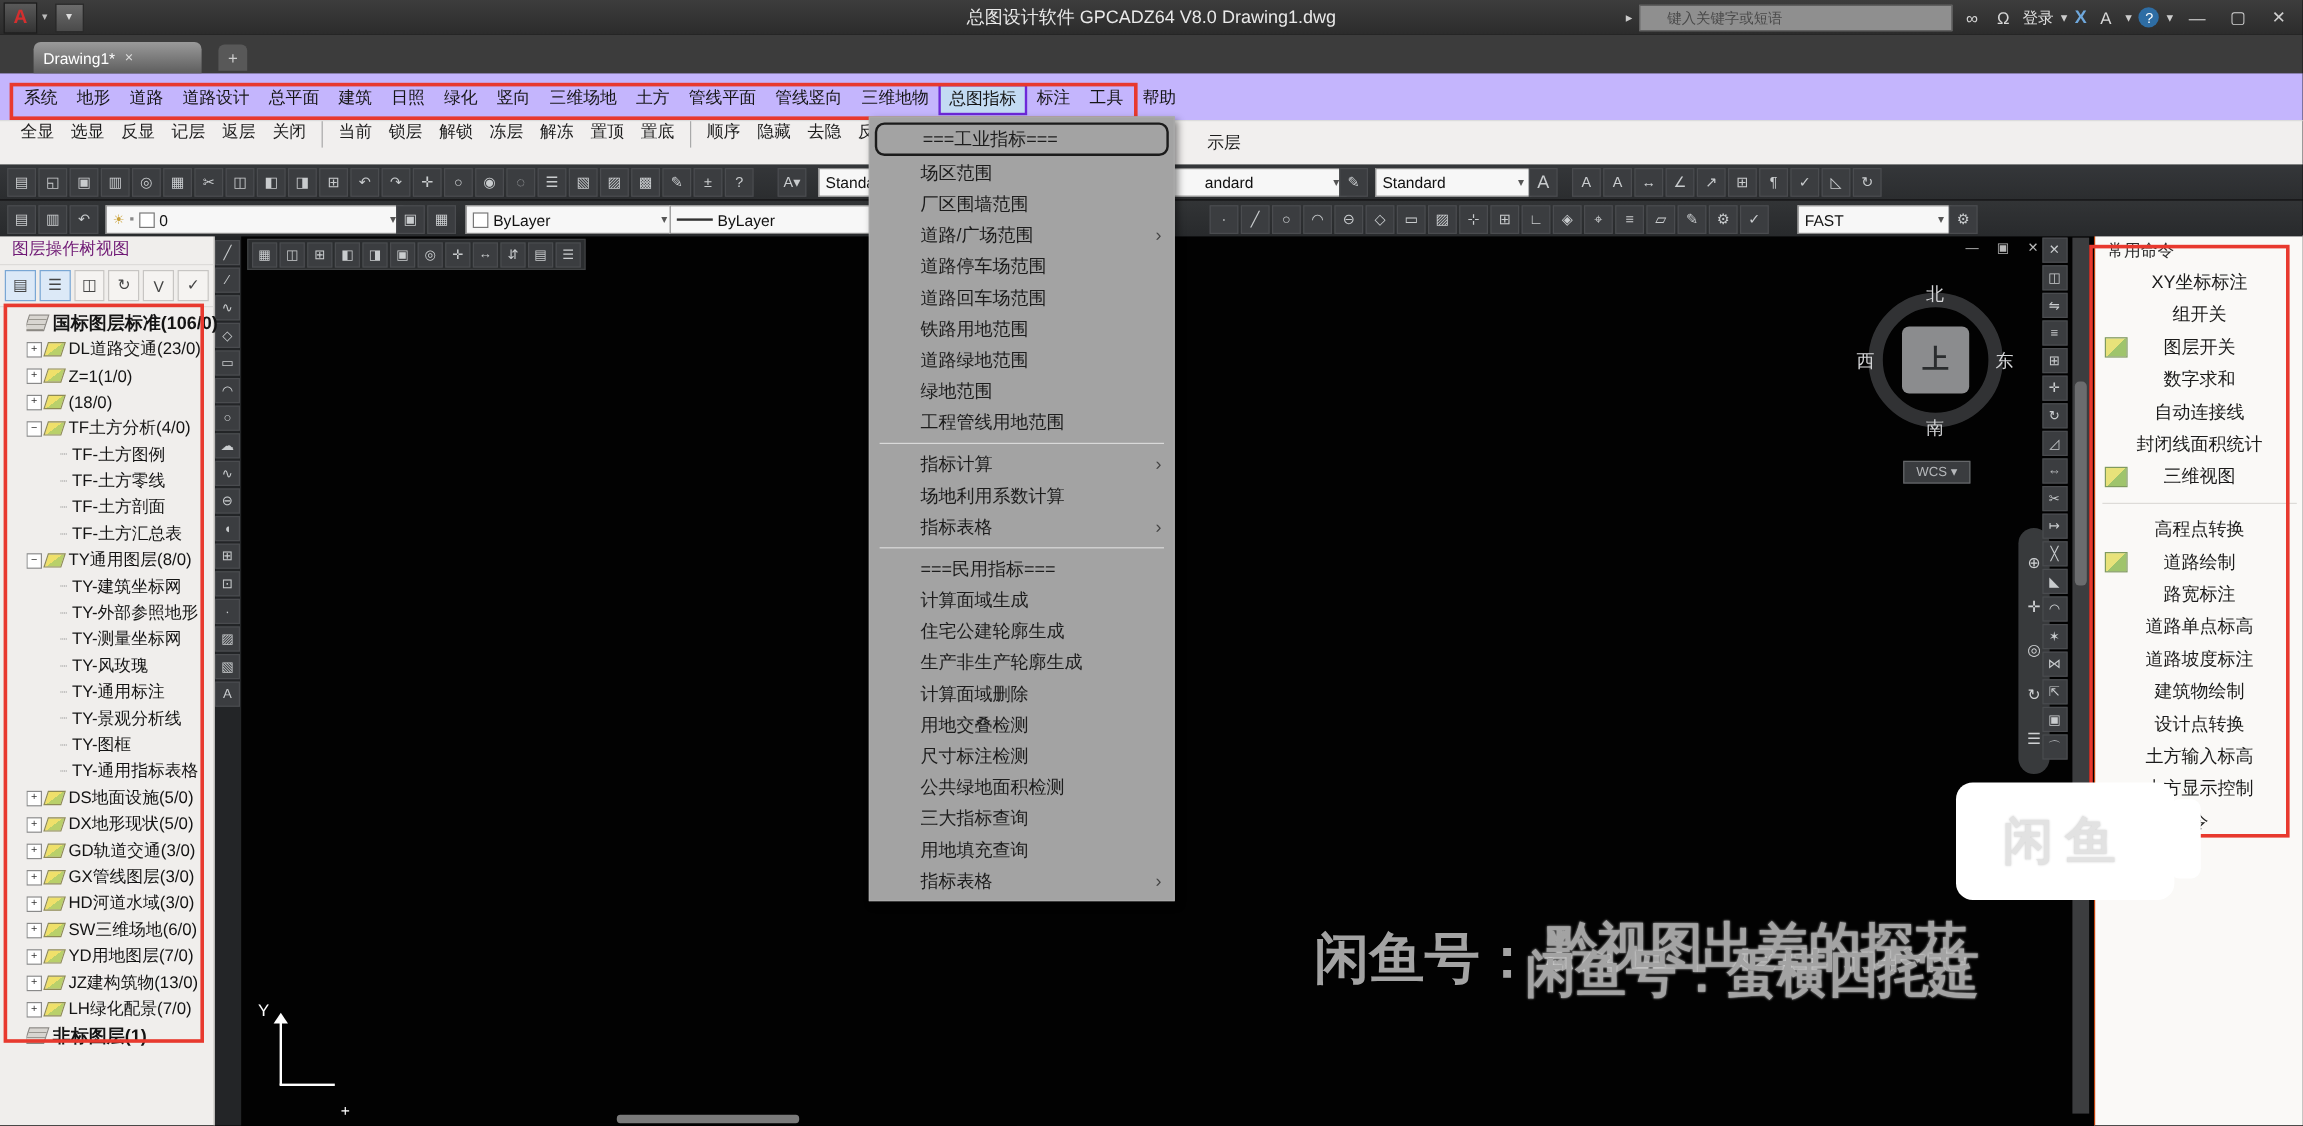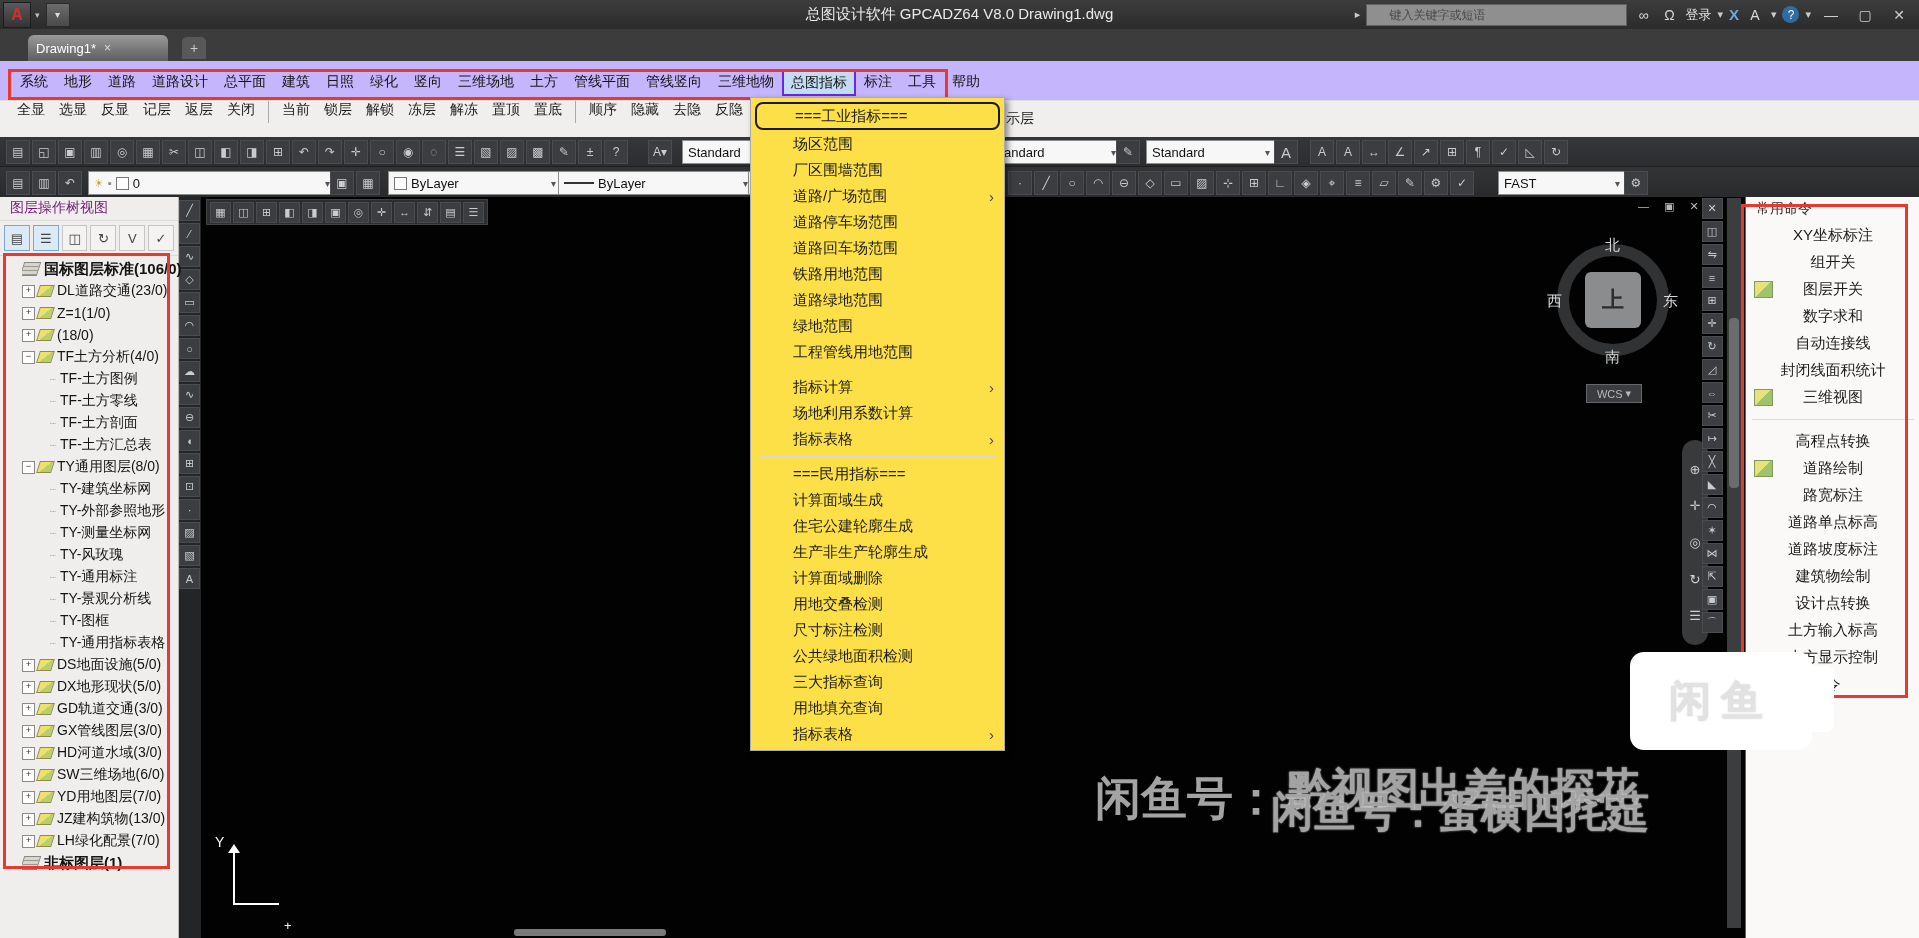--- a/index.html
+++ b/index.html
@@ -103,21 +103,21 @@
   .v-thumb{position:absolute;left:2px;top:120px;width:10px;height:170px;background:#6b6c6e;border-radius:4px;}
   .h-scroll-frag{left:514px;top:929px;width:152px;height:7px;background:#7a7a7a;border-radius:3px;z-index:8;}
   
   .ucs-y-line{left:233px;top:852px;width:2px;height:52px;background:#fff;z-index:8;}
   .ucs-y-arrow{left:228px;top:844px;width:0;height:0;border-left:6px solid transparent;
     border-right:6px solid transparent;border-bottom:9px solid #fff;z-index:8;}
   .ucs-x-line{left:233px;top:903px;width:46px;height:2px;background:#fff;z-index:8;}
   .ucs-label{left:215px;top:834px;color:#fff;font-size:14px;z-index:8;}
   .ucs-mark{left:284px;top:918px;color:#fff;font-size:13px;z-index:8;}
   
-  .dropdown{left:750px;top:97px;width:253px;background:#fde047;border:1px solid #ababab;
+  .dropdown{left:724px;top:97px;width:253px;background:#a3a3a3;border:1px solid #ababab;
     box-shadow:3px 3px 6px rgba(0,0,0,.45);z-index:80;padding:3px 0;}
   .dd-item{height:26px;display:flex;align-items:center;font-size:15px;color:#1c1c1c;
     padding-left:42px;padding-right:10px;position:relative;white-space:nowrap;}
   .dd-item .sub{position:absolute;right:10px;color:#444;font-size:15px;}
   .dd-item.boxed{border:2px solid #1b1b1b;border-radius:8px;margin:1px 4px;height:24px;padding-left:38px;}
   .dd-sep{height:1px;background:#d9d9d9;margin:4px 8px;}
   
   .right-panel{left:1745px;top:196px;width:174px;height:742px;background:#faf9f7;
     border-left:1px solid #c2410c;z-index:10;}
   .rp-header{height:26px;display:flex;align-items:center;font-size:14px;color:#2c2c2c;padding-left:10px;}

